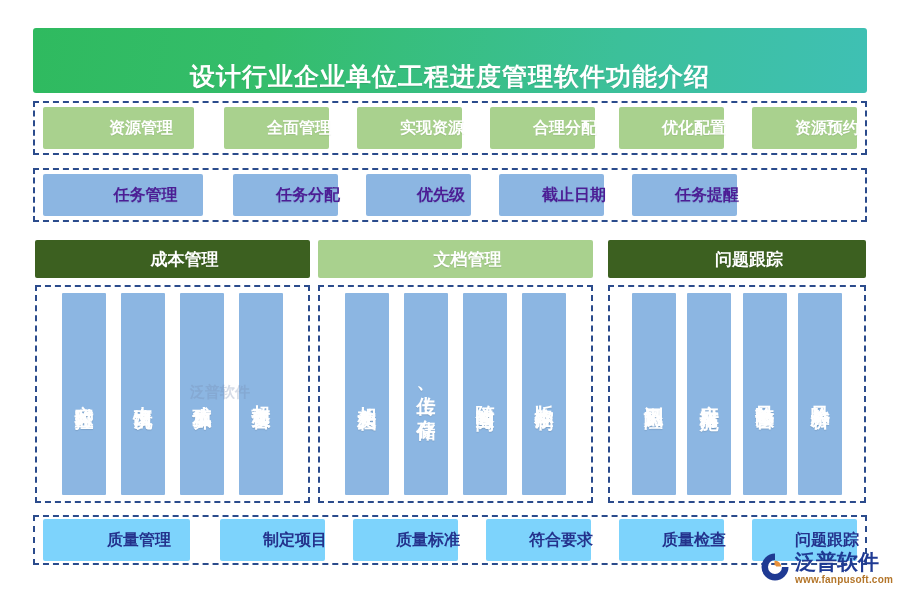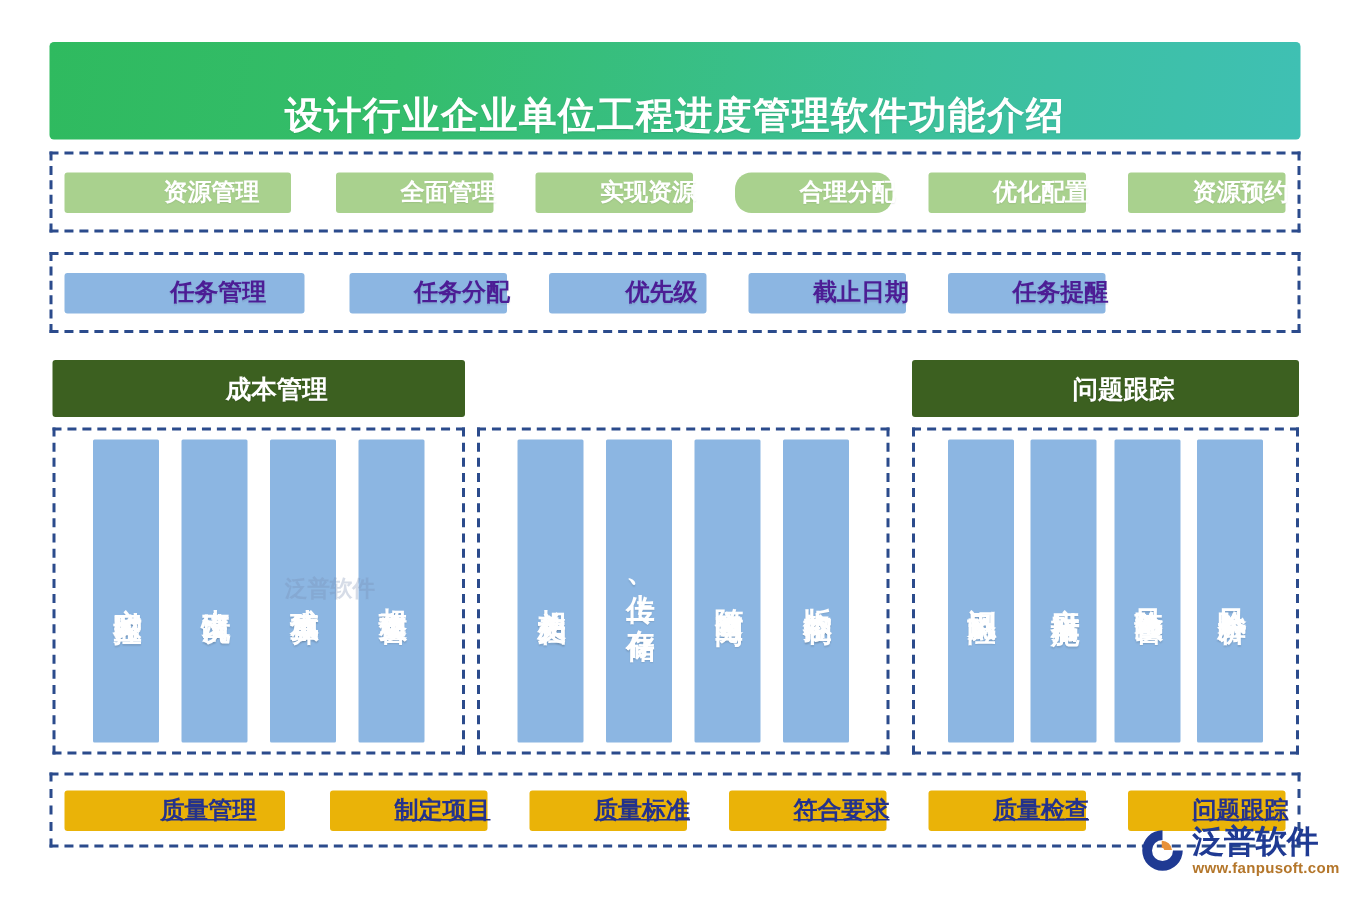--- a/index.html
+++ b/index.html
@@ -50,33 +50,33 @@
 
   
   .pill-row {
     display: flex;
     align-items: center;
     width: 100%;
     height: 100%;
     padding: 0 8px;
   }
   .pill {
-    height: 27px;
+    height: 42px;
     display: flex;
     align-items: center;
     justify-content: center;
     font-size: 16px;
     font-weight: bold;
     white-space: nowrap;
     border-radius: 2px;
     padding-left: 45px;
   }
   .pill-green   { background: #a9d18e; color: #ffffff; text-shadow: 0 1px 1px rgba(0,0,0,.08); }
   .pill-blue    { background: #8cb6e2; color: #4c1d95; text-shadow: 0 1px 1px rgba(0,0,0,.08); }
-  .pill-quality { background: #eab308; color: #24328c; text-decoration: underline; }
+  .pill-quality { background: #7dd3fc; color: #24328c; }
 
   
   .w-lg { width: 160px; }
   .w-md { width: 105px; }
 
   
   .sec-head {
     position: absolute;
     height: 38px;
     display: flex;
@@ -173,37 +173,38 @@
 
   <div class="title-banner">
     <div class="title-text">设计行业企业单位工程进度管理软件功能介绍</div>
   </div>
 
   <div class="dashed-box" style="left:33px; top:101px; width:834px; height:54px;">
     <div class="pill-row">
       <div class="pill pill-green w-lg" style="margin-right:30px;">资源管理</div>
       <div class="pill pill-green w-md" style="margin-right:28px;">全面管理</div>
       <div class="pill pill-green w-md" style="margin-right:28px;">实现资源</div>
-      <div class="pill pill-green w-md" style="margin-right:24px;border-radius:11px;">合理分配</div>
+      <div class="pill pill-green w-md" style="margin-right:24px;">合理分配</div>
       <div class="pill pill-green w-md" style="margin-right:28px;">优化配置</div>
       <div class="pill pill-green w-md">资源预约</div>
     </div>
   </div>
 
   <div class="dashed-box" style="left:33px; top:168px; width:834px; height:54px;">
     <div class="pill-row">
       <div class="pill pill-blue w-lg" style="margin-right:30px;">任务管理</div>
       <div class="pill pill-blue w-md" style="margin-right:28px;">任务分配</div>
       <div class="pill pill-blue w-md" style="margin-right:28px;">优先级</div>
       <div class="pill pill-blue w-md" style="margin-right:28px;">截止日期</div>
       <div class="pill pill-blue w-md">任务提醒</div>
     </div>
   </div>
 
   <div class="sec-head sec-dark" style="left:35px;  top:240px; width:275px;">成本管理</div>
+  <div class="sec-head sec-light" style="left:318px; top:240px; width:275px;">文档管理</div>
   <div class="sec-head sec-dark" style="left:608px; top:240px; width:258px;">问题跟踪</div>
 
   <div class="dashed-box" style="left:35px; top:285px; width:275px; height:218px;">
     <div class="vbar-group">
       <div class="vbar">实时监控</div>
       <div class="vbar">支出情况</div>
       <div class="vbar">成本预算</div>
       <div class="vbar">超支预警</div>
     </div>
   </div>

